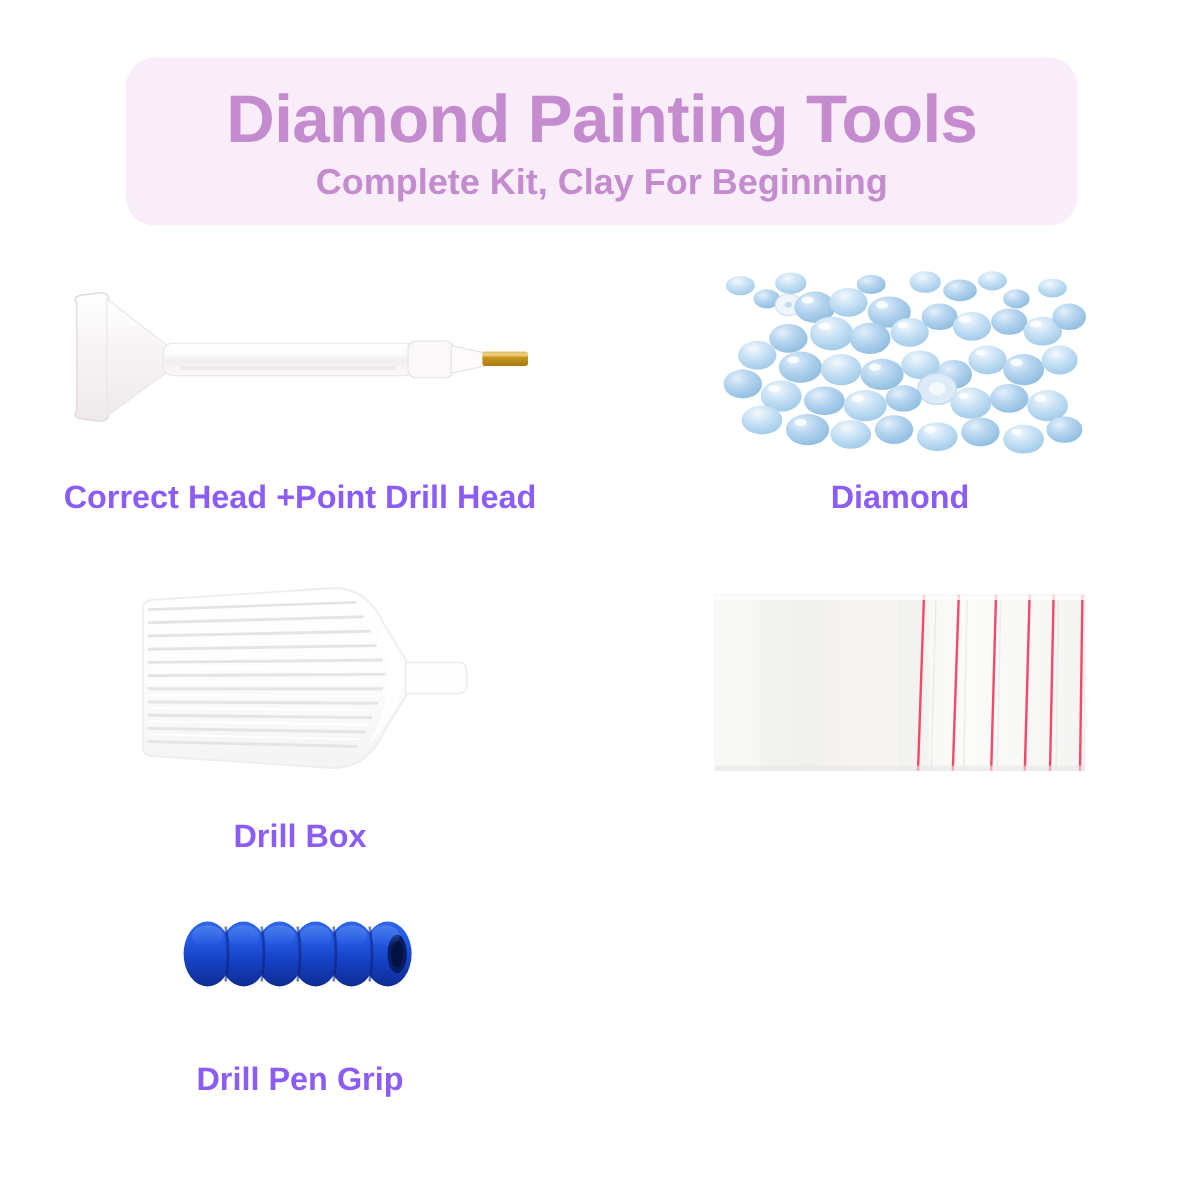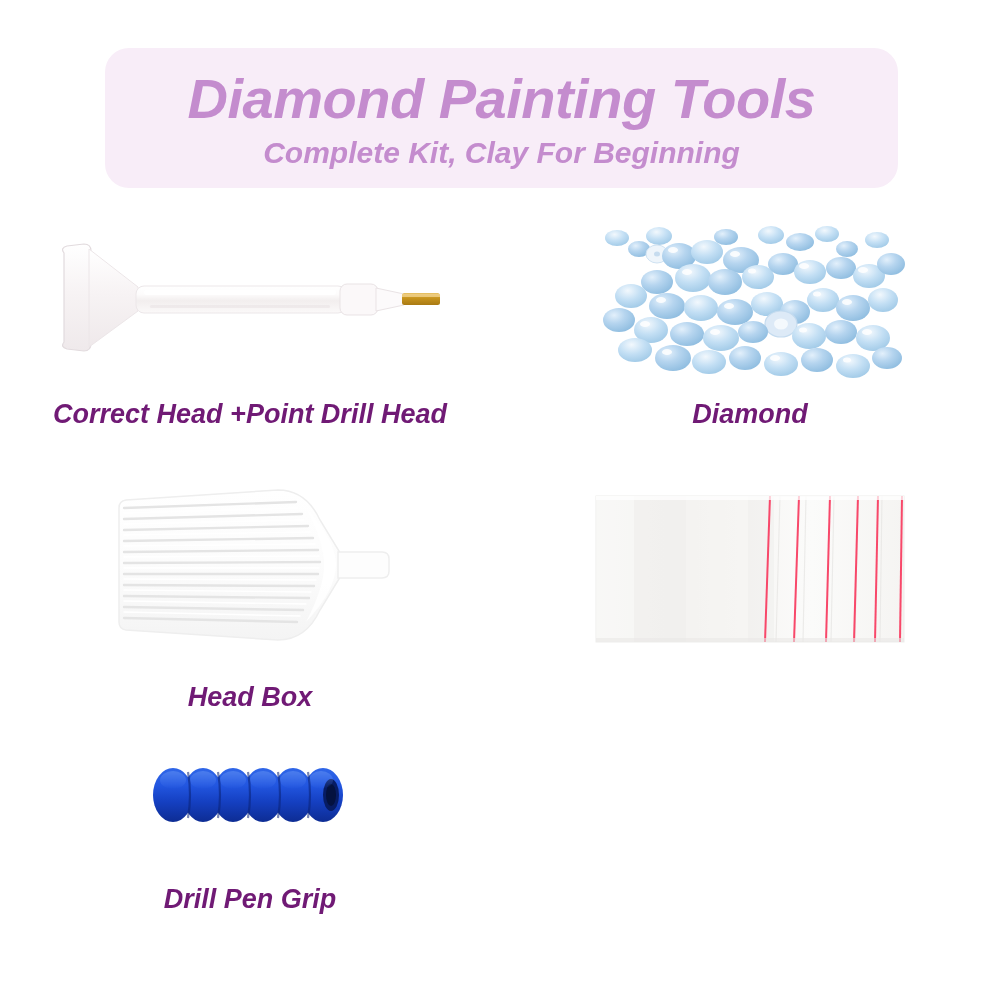--- a/index.html
+++ b/index.html
@@ -6,21 +6,20 @@
   html, body {
     width: 1000px; height: 1000px;
     background: #ffffff;
     font-family: "Liberation Sans", sans-serif;
     overflow: hidden;
   }
   #page {
     position: relative;
     width: 1000px; height: 1000px;
     background: #ffffff;
-    font-style: italic;
   }
 
   
   .header-banner {
     position: absolute;
     left: 105px; top: 48px;
     width: 793px; height: 140px;
     background: #f8edf8;
     border-radius: 24px;
     display: flex;
@@ -64,21 +63,21 @@
   .media {
     position: relative;
     display: flex;
     align-items: center;
     justify-content: center;
     width: 100%;
   }
   .caption {
     font-size: 27px;
     font-weight: bold;
-    color: #701a75;
+    color: #8b5cf6;
     text-align: right;
     white-space: nowrap;
   }
 
   
   .m-pen    { height: 170px; }
   .m-diam   { height: 170px; }
   .m-box    { height: 185px; }
   .m-bag    { height: 185px; }
   .m-grip   { height: 130px; }
@@ -284,21 +283,21 @@
             <line x1="14" y1="90" x2="209" y2="90"></line>
             <line x1="14" y1="101" x2="206" y2="102"></line>
             <line x1="14" y1="112" x2="201" y2="114"></line>
             <line x1="14" y1="123" x2="196" y2="126"></line>
             <line x1="14" y1="134" x2="190" y2="138"></line>
           </g>
 
           <path d="M196,30 Q226,62 226,87 Q226,112 196,144 Q214,110 214,87 Q214,64 196,30 Z" fill="#ffffff" opacity="0.85"></path>
         </svg>
       </div>
-      <div class="caption cap-box">Head Box</div>
+      <div class="caption cap-box">Drill Box</div>
     </div>
 
     <div class="cell">
       <div class="media m-bag">
         <svg width="320" height="160" viewBox="0 0 320 160">
           <defs>
             <linearGradient id="bagG" x1="0" y1="0" x2="1" y2="0">
               <stop offset="0%" stop-color="#f7f6f4"></stop>
               <stop offset="28%" stop-color="#f2f1ef"></stop>
               <stop offset="46%" stop-color="#f6f5f3"></stop>

